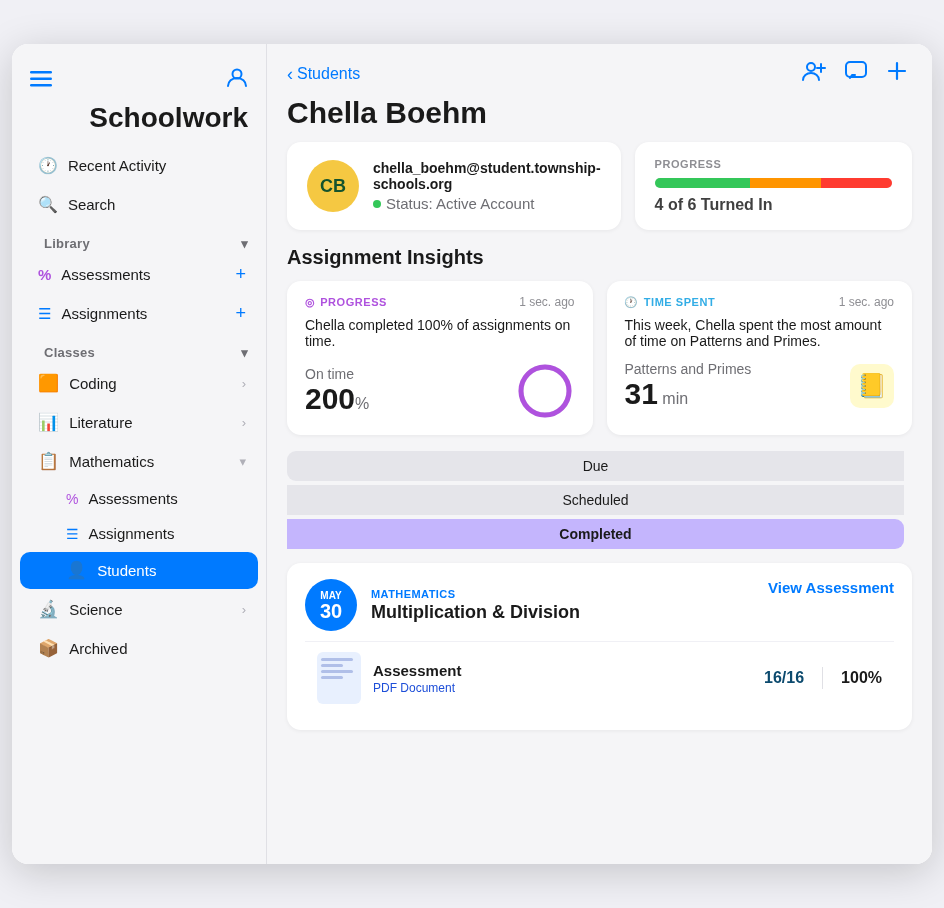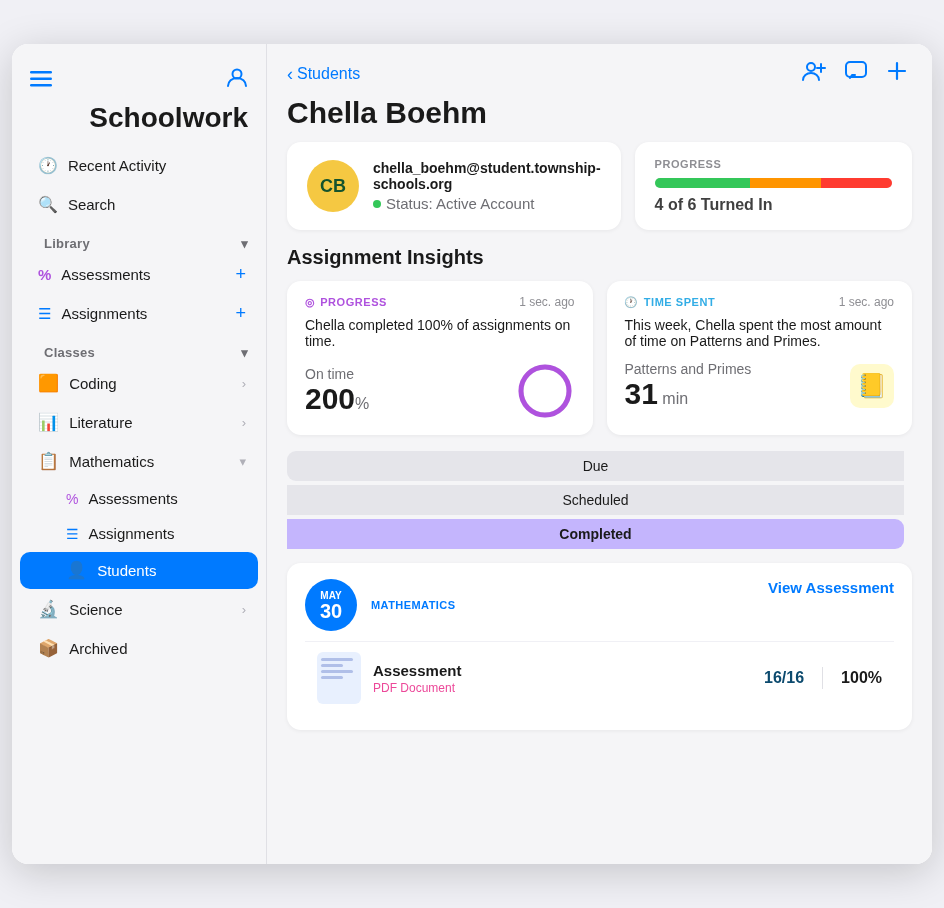--- a/index.html
+++ b/index.html
@@ -367,21 +367,21 @@
       padding: 6px 4px;
       display: flex;
       flex-direction: column;
       gap: 3px;
     }
     .doc-line { height: 3px; border-radius: 2px; background: #b0bfe8; }
     .doc-line.short { width: 60%; }
     .doc-line.long { width: 90%; }
     .doc-info { display: flex; flex-direction: column; gap: 2px; }
     .doc-name { font-size: 15px; font-weight: 600; color: #1a1a1a; }
-    .doc-type { font-size: 12px; color: #ec4899; }
+    .doc-type { font-size: 12px; color: #1d4ed8; }
     .assignment-row-right { display: flex; align-items: center; gap: 18px; }
     .score { font-size: 16px; font-weight: 700; color: #0c4a6e; }
     .score-pct { font-size: 16px; font-weight: 700; color: #1a1a1a; }
     .score-divider { width: 1px; height: 22px; background: #e0e0e5; }
   </style>
 </head>
 <body>
 
 <div class="app-window">
 
@@ -579,20 +579,21 @@
 
     <div class="assignment-card">
       <div class="assignment-card-header">
         <div class="assignment-card-left">
           <div class="date-badge">
             <span class="date-month">MAY</span>
             <span class="date-day">30</span>
           </div>
           <div class="assignment-title-group">
             <span class="assignment-subject">MATHEMATICS</span>
+            <span class="assignment-name">Multiplication &amp; Division</span>
           </div>
         </div>
         <button class="view-btn">View Assessment</button>
       </div>
       <div class="assignment-row">
         <div class="assignment-row-left">
           <div class="doc-thumbnail">
             <div class="doc-thumbnail-lines">
               <div class="doc-line long"></div>
               <div class="doc-line short"></div>

